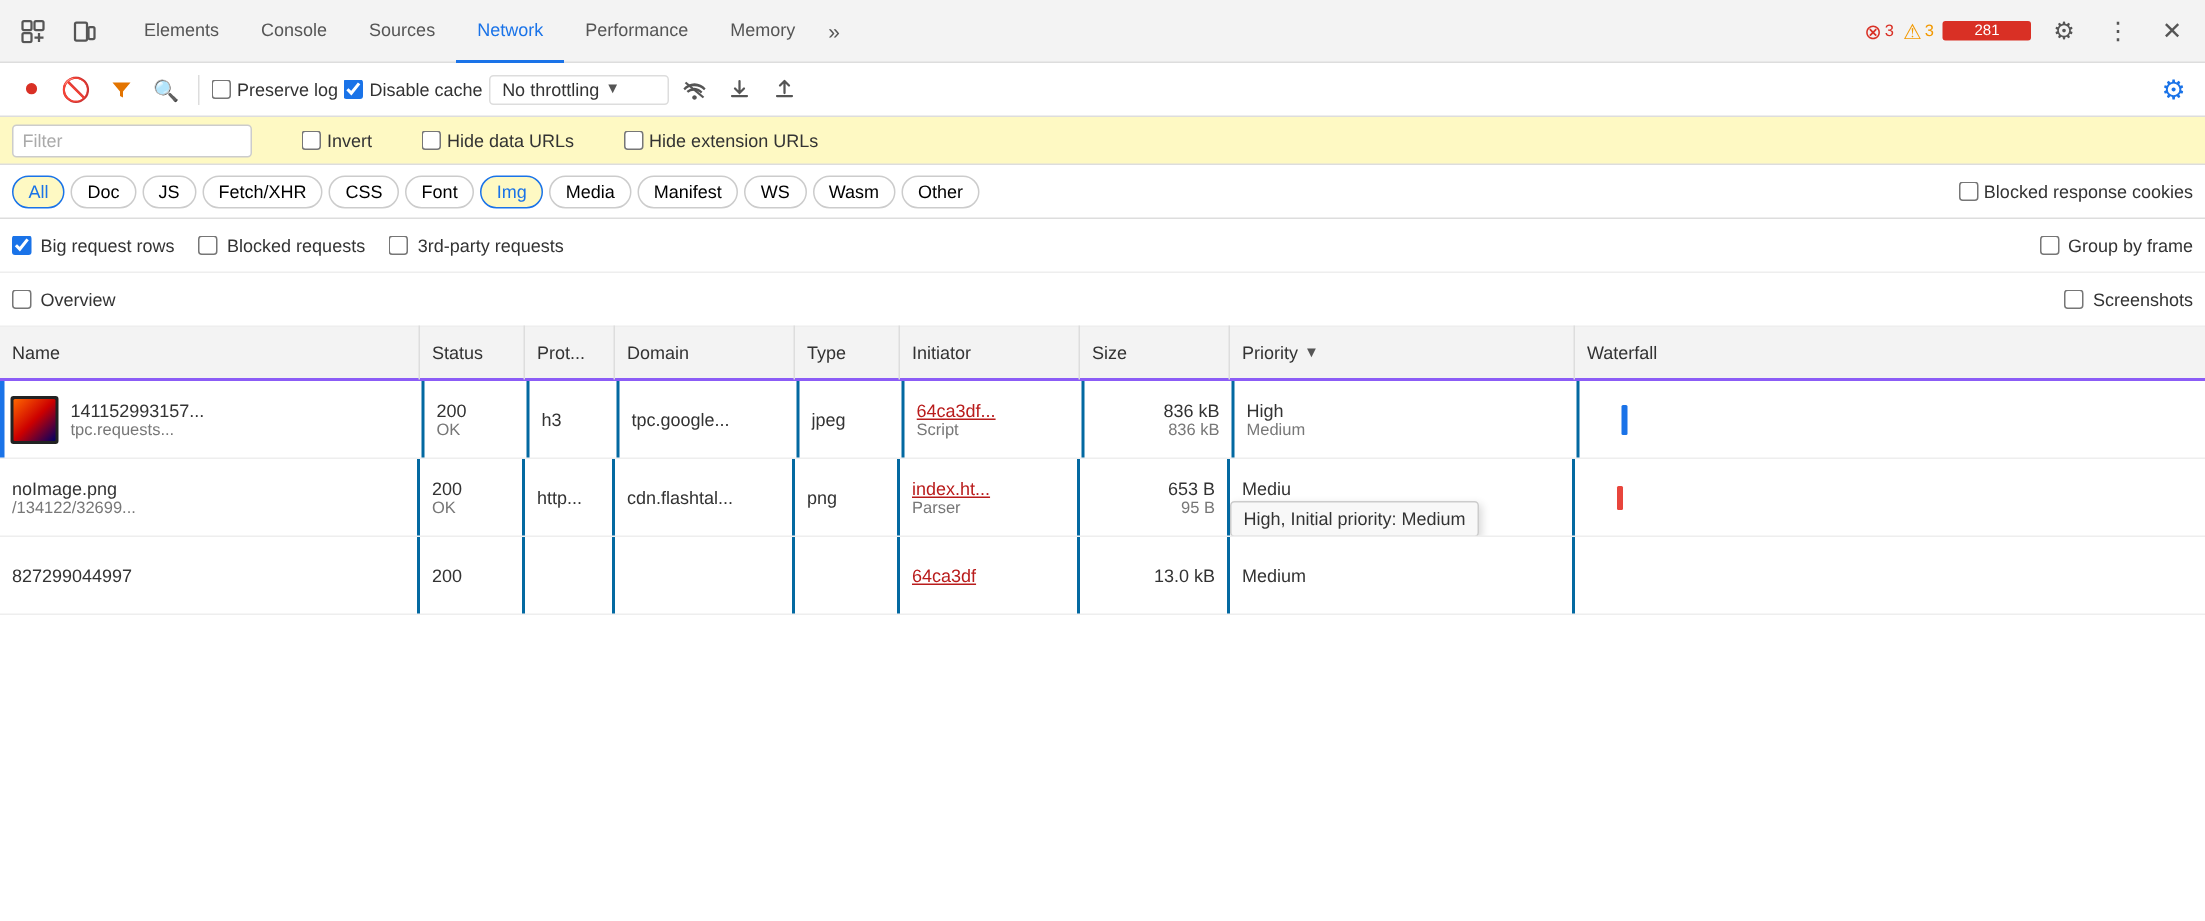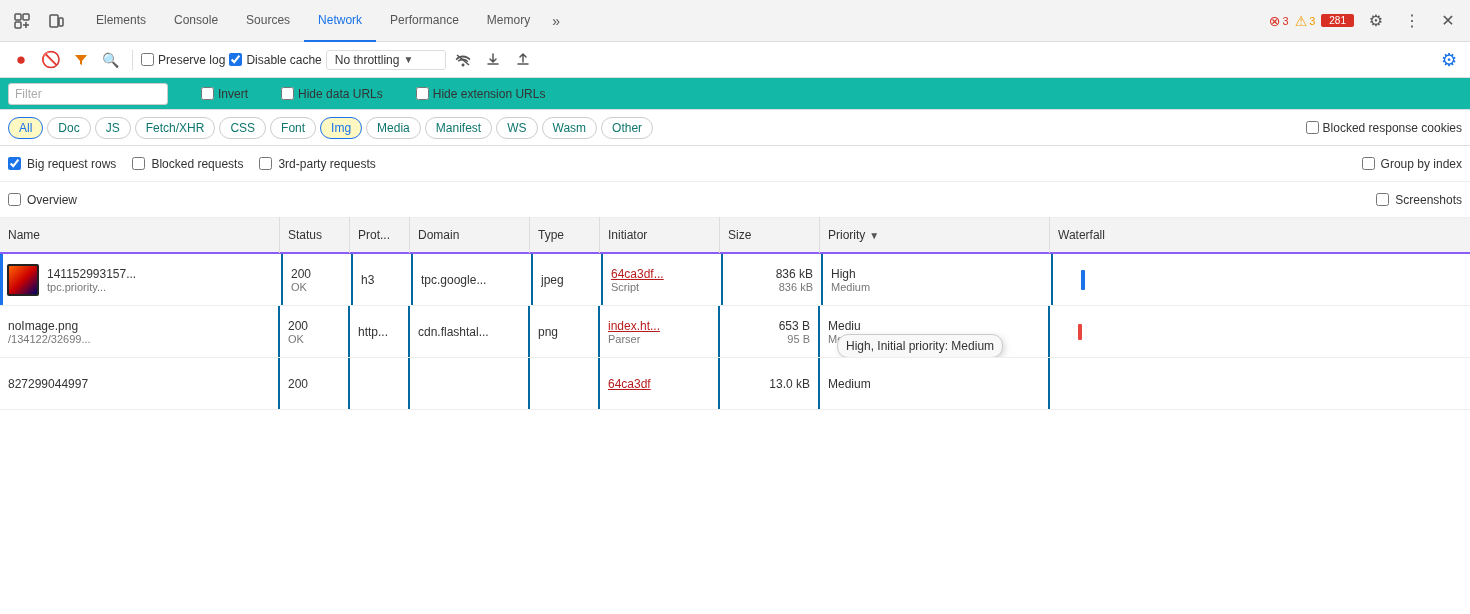--- a/index.html
+++ b/index.html
@@ -61,39 +61,39 @@
       display: flex; align-items: center; justify-content: center; color: #555; font-size: 16px;
     }
     .settings-btn {
       margin-left: auto; width: 26px; height: 26px; border: none; background: none; cursor: pointer;
       display: flex; align-items: center; justify-content: center; color: #1a73e8; font-size: 18px;
     }
 
     
     .filter-row {
       display: flex; align-items: center; height: 32px;
-      border-bottom: 1px solid #ddd; background: #14b8a6;
+      border-bottom: 1px solid #ddd; background: #fef9c3;
       padding: 0 8px; gap: 12px;
     }
     .filter-input {
       width: 160px; height: 22px; border: 1px solid #ccc; border-radius: 3px;
       padding: 0 6px; font-size: 12px; color: #333;
     }
     .filter-input::placeholder { color: #aaa; }
     .filter-check { display: flex; align-items: center; gap: 4px; font-size: 12px; cursor: pointer; padding-left: 21px; }
 
     
     .type-filter {
       display: flex; align-items: center; height: 36px;
       border-bottom: 1px solid #ddd; background: #fff;
       padding: 0 8px; gap: 4px;
     }
     .type-btn {
       padding: 2px 10px; height: 22px; border: 1px solid #ccc; border-radius: 11px;
-      background: #fff; cursor: pointer; font-size: 12px; color: #0f766e;
+      background: #fff; cursor: pointer; font-size: 12px; color: #000000;
     }
     .type-btn.active { background: #fef9c3; border-color: #1a73e8; color: #1a73e8; }
     .blocked-cookies { display: flex; align-items: center; gap: 4px; margin-left: auto; font-size: 12px; }
 
     
     .options-row {
       display: flex; height: 36px;
       padding: 0 8px; gap: 16px; border-bottom: 1px solid #eee;
     }
     .opt-check { display: flex; align-items: center; gap: 6px; font-size: 12px; cursor: pointer; }
@@ -196,21 +196,21 @@
   <button class="tab-item">Performance</button>
   <button class="tab-item">Memory</button>
   <button class="tab-more">»</button>
 
   <div class="tab-right">
     <div class="error-badge">
       <span style="color:#d93025; font-size:14px;">⊗</span>
       <span class="badge-red">3</span>
       <span style="color:#f29900; font-size:14px; margin-left:4px;">⚠</span>
       <span class="badge-yellow">3</span>
-      <span style="background:#d93025; color:#fff; font-size:10px; padding: 1px 8px; border-radius:2px; margin-left:4px;">281</span>
+      <span style="background:#d93025; color:#fff; font-size:10px; padding: 1px 21px; border-radius:2px; margin-left:4px;">281</span>
     </div>
     <button class="tab-gear">⚙</button>
     <button class="tab-dots">⋮</button>
     <button class="tab-close">✕</button>
   </div>
 </div>
 
 <div class="toolbar">
   <button class="toolbar-btn stop" title="Stop recording">⏺</button>
   <button class="toolbar-btn clear" title="Clear">🚫</button>
@@ -309,21 +309,21 @@
     <span>Blocked requests</span>
   </label>
   <label class="opt-check">
     <input type="checkbox" style="">
     <span>3rd-party requests</span>
   </label>
 
   <div class="opt-right">
     <label class="opt-check">
       <input type="checkbox" style="">
-      <span>Group by index</span>
+      <span>Group by frame</span>
     </label>
   </div>
 </div>
 
 <div class="options-row">
   <label class="opt-check">
     <input type="checkbox" style="">
     <span>Overview</span>
   </label>
   <div class="opt-right">
@@ -369,21 +369,21 @@
 
   <div class="table-row">
     <div class="row-accent"></div>
     <div class="td col-name" style="padding-left:4px;">
       <div class="name-cell">
         <div class="thumbnail">
           <div class="thumbnail-inner"></div>
         </div>
         <div>
           <div class="td-primary">141152993157...</div>
-          <div class="td-secondary">tpc.priority...</div>
+          <div class="td-secondary">tpc.requests...</div>
         </div>
       </div>
     </div>
     <div class="td col-status">
       <div class="td-primary">200</div>
       <div class="td-status-ok">OK</div>
     </div>
     <div class="td col-prot">
       <div class="td-primary">h3</div>
     </div>
@@ -434,21 +434,21 @@
       <div class="td-link">index.ht...</div>
       <div class="td-secondary">Parser</div>
     </div>
     <div class="td col-size">
       <div class="td-primary" style="text-align:right;">653 B</div>
       <div class="td-secondary" style="text-align:right;">95 B</div>
     </div>
     <div class="td col-priority" style="position:relative;">
       <div class="td-primary">Mediu</div>
       <div class="td-secondary">Medium</div>
-      <div class="tooltip" style="top: 28px; left: 17px; z-index:100;border-radius:11px;">High, Initial priority: Medium</div>
+      <div class="tooltip" style="top: 28px; left: 0px; z-index:100;">High, Initial priority: Medium</div>
     </div>
     <div class="td col-waterfall">
       <div class="waterfall-container">
         <div class="waterfall-bar2"></div>
       </div>
     </div>
   </div>
 
   <div class="table-row">
     <div class="td col-name">

